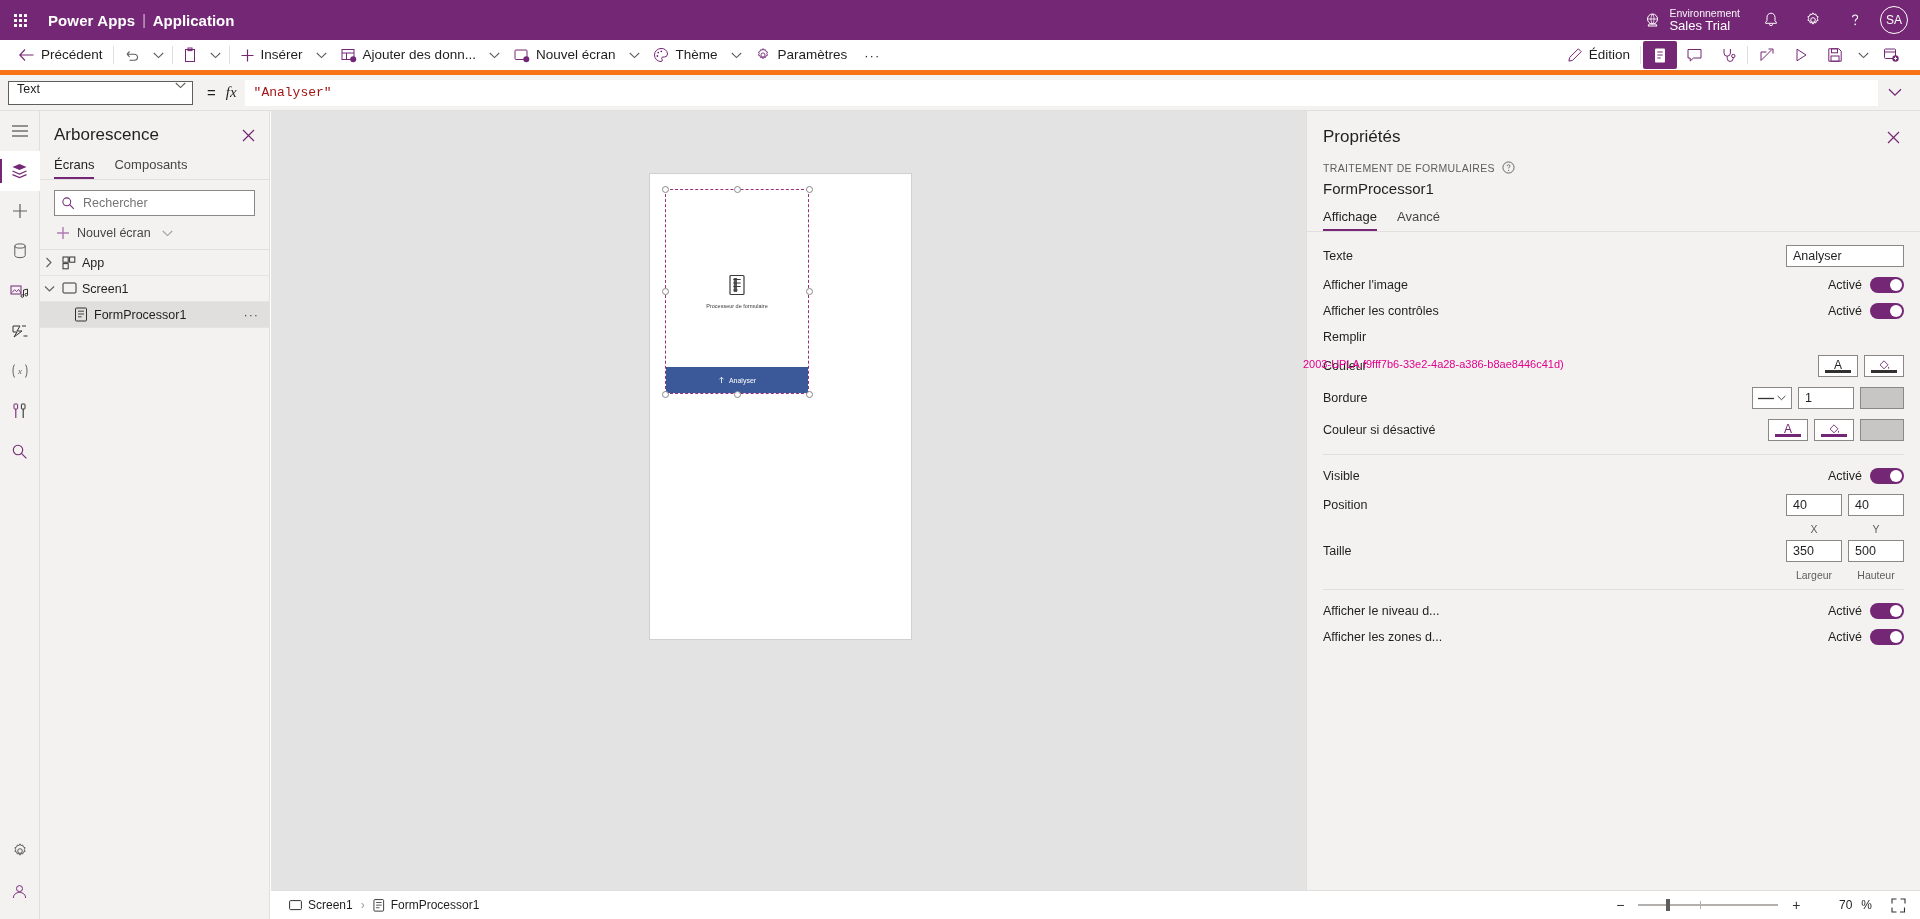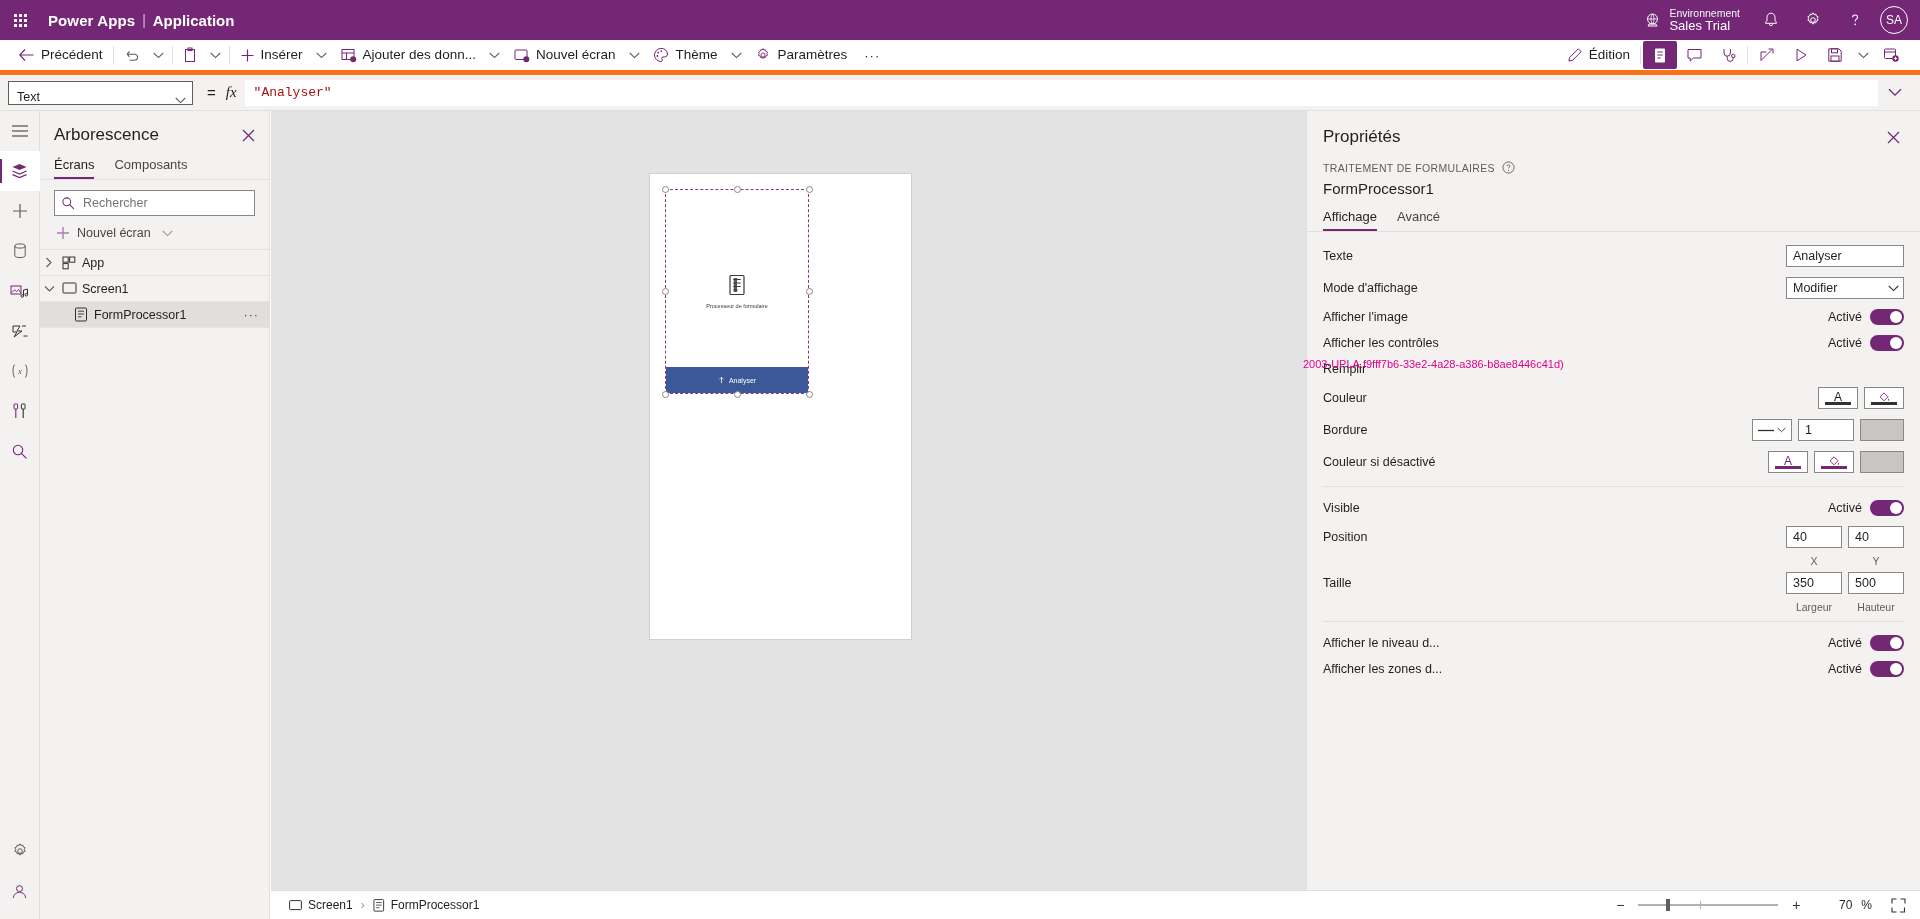--- a/index.html
+++ b/index.html
@@ -55,21 +55,21 @@
   .ricon.sel { background:#742774; }
 
   
   .fxbar {
     position:absolute; left:0; top:75px; width:1920px; height:36px;
     background:#f3f2f1; display:flex; align-items:center; padding:0 8px;
     border-bottom:1px solid #e1dfdd;
   }
   .propsel {
     width:185px; height:24px; background:#fff; border:1px solid #605e5c;
-    display:flex; align-items:flex-end; padding:0 6px 0 8px; font-size:12.5px;
+    display:flex; align-items:flex-start; padding:0 6px 0 8px; font-size:12.5px;
     color:#201f1e; cursor:pointer;
   }
   .propsel .cv { margin-left:auto; }
   .eqsign { margin:0 10px 0 14px; font-size:15px; color:#201f1e;}
   .fxsym { font-style:italic; font-size:15px; margin-right:8px; color:#201f1e; font-family:"Liberation Serif", serif;}
   .fxinput {
     flex:1; height:26px; background:#fff; border:1px solid transparent;
     display:flex; align-items:center; padding:0 8px;
     font-family:"Liberation Mono", monospace; font-size:13px; color:#a31515;
     cursor:text;
@@ -756,31 +756,20 @@
 
     <div style="height:8px"></div>
 
     <div class="prow">
       <span class="plabel">Texte</span>
       <div class="pfield">
         <span>Analyser</span>
       </div>
     </div>
 
-    <div class="prow">
-      <span class="plabel">Mode d'affichage</span>
-      <div class="pselect">
-        <span>Modifier</span>
-        <span class="cv">
-          <svg width="11" height="7" viewBox="0 0 11 7">
-              <path d="M.8 1l4.7 4.6L10.2 1" fill="none" stroke="#323130" stroke-width="1.1"></path>
-            </svg>
-        </span>
-      </div>
-    </div>
 
     <div class="prow">
       <span class="plabel">Afficher l'image</span>
       <div class="toggwrap">
         <span class="togglbl">Activé</span>
         <span class="toggle">
             <span class="knob"></span>
           </span>
       </div>
     </div>

